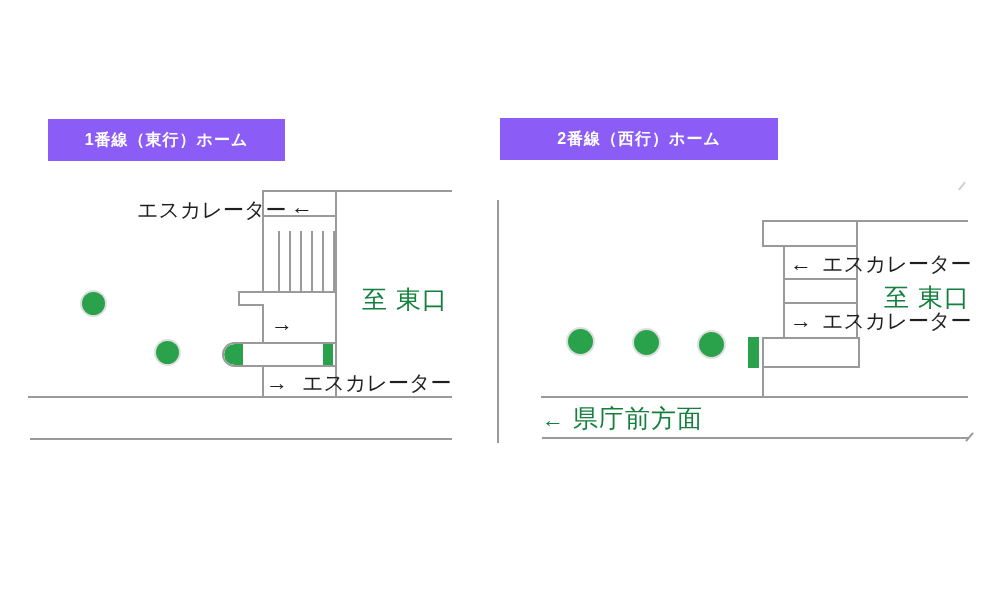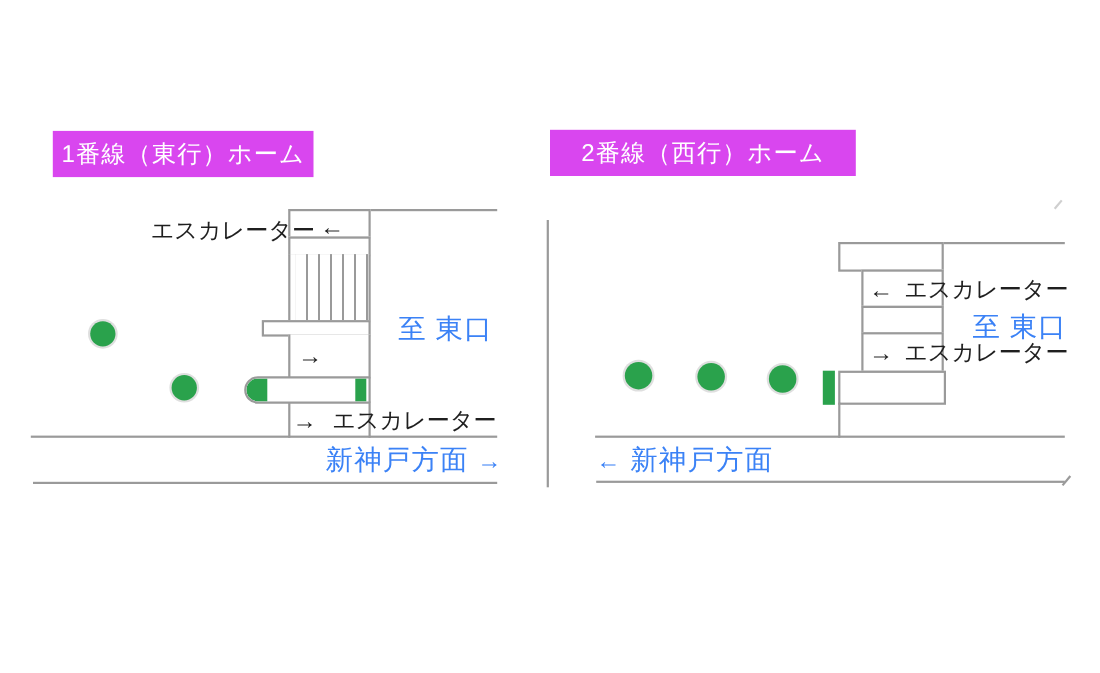--- a/index.html
+++ b/index.html
@@ -5,26 +5,26 @@
   html,body{margin:0;padding:0;background:#ffffff;}
   #stage{
     position:relative;width:1000px;height:612px;background:#ffffff;overflow:hidden;
     font-family:"Liberation Sans","DejaVu Sans",sans-serif;color:#1f1f1f;
   }
   .hline{position:absolute;height:2px;background:#9a9a9a;}
   .vline{position:absolute;width:2px;background:#9a9a9a;}
   .box{position:absolute;box-sizing:border-box;border:2px solid #9a9a9a;background:#ffffff;}
   .sideonly{position:absolute;box-sizing:border-box;border-left:2px solid #9a9a9a;border-right:2px solid #9a9a9a;background:#ffffff;}
   .header{
-    position:absolute;height:42px;background:#d946ef;color:#ffffff;
-    font-size:22px;font-weight:normal;line-height:42px;text-align:center;
+    position:absolute;height:42px;background:#8b5cf6;color:#ffffff;
+    font-size:16px;font-weight:bold;line-height:42px;text-align:center;
     white-space:nowrap;letter-spacing:1px;
   }
   .lbl{position:absolute;font-size:21px;line-height:1;white-space:nowrap;z-index:5;color:#1f1f1f;}
-  .lbl-big{position:absolute;font-size:25px;line-height:1;white-space:nowrap;z-index:5;color:#3b82f6;letter-spacing:1px;}
+  .lbl-big{position:absolute;font-size:25px;line-height:1;white-space:nowrap;z-index:5;color:#15803d;letter-spacing:1px;}
   .arrow{font-size:22px;line-height:1;}
   .dot{
     position:absolute;width:23px;height:23px;border-radius:50%;background:#2aa24c;
     box-shadow:0 0 0 2px rgba(150,150,150,0.30);z-index:4;
   }
   .dot-lg{width:25px;height:25px;}
   .stairs{
     position:absolute;box-sizing:border-box;
     border-left:2px solid #9a9a9a;border-right:2px solid #9a9a9a;background:#ffffff;
   }
@@ -72,24 +72,20 @@
     <div class="bar"></div>
   </div>
 
   <div class="vline" style="left:262px;top:365px;height:33px;"></div>
   <div class="vline" style="left:335px;top:365px;height:33px;"></div>
 
   <div class="lbl arrow" style="left:266px;top:372px;">→</div>
   <div class="lbl" style="left:302px;top:372px;">エスカレーター</div>
 
   <div class="hline" style="left:28px;top:396px;width:424px;"></div>
-  <div class="lbl-big" style="left:296px;top:406px;">
-    <span>新神戸方面</span>
-    <span class="arrow">→</span>
-  </div>
   <div class="hline" style="left:30px;top:438px;width:422px;"></div>
 
   <div class="dot" style="left:82px;top:292px;"></div>
   <div class="dot" style="left:156px;top:341px;"></div>
 
   <div class="header" style="left:500px;top:118px;width:278px;">2番線（西行）ホーム</div>
 
   <div class="vline" style="left:497px;top:200px;height:243px;"></div>
 
   <div class="hline" style="left:762px;top:220px;width:206px;"></div>
@@ -109,21 +105,21 @@
   <div class="lbl arrow" style="left:790px;top:310px;">→</div>
   <div class="lbl" style="left:822px;top:310px;">エスカレーター</div>
 
   <div class="greenbar" style="left:748px;top:337px;width:11px;height:31px;"></div>
 
   <div class="vline" style="left:762px;top:366px;height:32px;"></div>
 
   <div class="hline" style="left:541px;top:396px;width:427px;"></div>
   <div class="lbl-big" style="left:542px;top:406px;">
     <span class="arrow">←</span>
-    <span>新神戸方面</span>
+    <span>県庁前方面</span>
   </div>
   <div class="hline" style="left:542px;top:437px;width:426px;"></div>
   <div class="tick" style="left:964px;top:436px;width:11px;"></div>
 
   <div class="dot dot-lg" style="left:568px;top:329px;"></div>
   <div class="dot dot-lg" style="left:634px;top:330px;"></div>
   <div class="dot dot-lg" style="left:699px;top:332px;"></div>
 
 </div>
 

